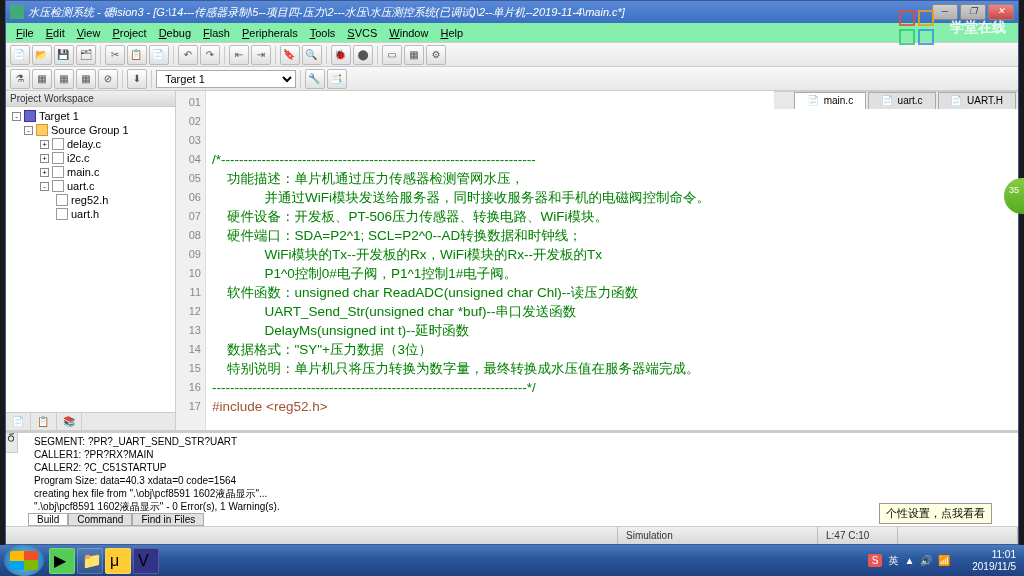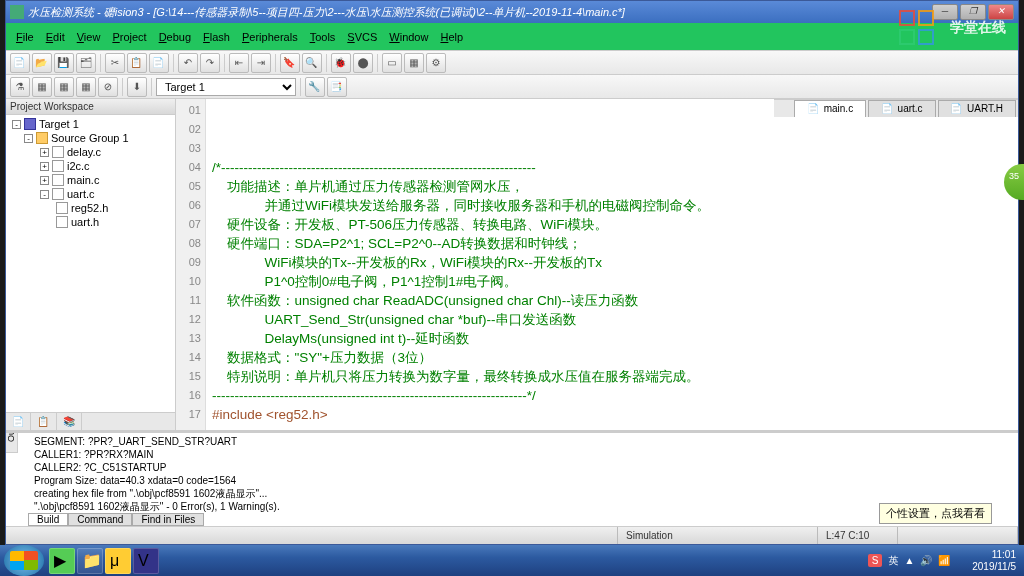--- a/index.html
+++ b/index.html
@@ -4,21 +4,21 @@
 <style>
 * { margin: 0; padding: 0; box-sizing: border-box; font-family: "Microsoft YaHei", Arial, sans-serif; }
 body { background: #1a1a1a; width: 1024px; height: 576px; overflow: hidden; position: relative; }
 .window { position: absolute; top: 0; left: 5px; width: 1014px; height: 545px; background: #f0f0f0; border: 1px solid #3b5998; display: flex; flex-direction: column; }
 .titlebar { height: 22px; background: linear-gradient(#5a8ad8, #3b6fc0); display: flex; align-items: center; padding: 0 4px; color: #fff; font-size: 11px; font-style: italic; }
 .titlebar .icon { width: 14px; height: 14px; background: #4a7; margin-right: 4px; }
 .titlebar .title { flex: 1; white-space: nowrap; overflow: hidden; }
 .winbtns { display: flex; gap: 2px; }
 .winbtn { width: 26px; height: 16px; background: linear-gradient(#d0d0d0,#b0b0b0); border: 1px solid #888; border-radius: 2px; font-size: 9px; text-align: center; line-height: 12px; color: #333; cursor: pointer; }
 .winbtn.close { background: linear-gradient(#e88,#c44); color: #fff; }
-.menubar { height: 28px; background: #22c55e; border-bottom: 1px solid #ccc; display: flex; align-items: center; padding: 0 4px; font-size: 11px; }
+.menubar { height: 20px; background: #86efac; border-bottom: 1px solid #ccc; display: flex; align-items: center; padding: 0 4px; font-size: 11px; }
 .menubar span { padding: 0 6px; cursor: pointer; }
 .menubar span u { text-decoration: underline; }
 .toolbar { height: 24px; background: linear-gradient(#f8f8f8,#e8e8e8); border-bottom: 1px solid #ccc; display: flex; align-items: center; padding: 0 4px; gap: 2px; }
 .tbtn { width: 20px; height: 20px; background: linear-gradient(#fff,#e0e0e0); border: 1px solid #bbb; border-radius: 2px; cursor: pointer; font-size: 10px; text-align: center; line-height: 18px; color: #555; }
 .tsep { width: 1px; height: 18px; background: #ccc; margin: 0 2px; }
 .toolbar2 { height: 24px; background: linear-gradient(#f8f8f8,#e8e8e8); border-bottom: 1px solid #ccc; display: flex; align-items: center; padding: 0 4px; gap: 2px; }
 .combo { height: 18px; border: 1px solid #aaa; background: #fff; font-size: 11px; padding: 0 4px; min-width: 140px; }
 .main { flex: 1; display: flex; overflow: hidden; }
 .workspace { width: 170px; background: #fff; border-right: 1px solid #ccc; display: flex; flex-direction: column; }
 .ws-header { height: 16px; background: linear-gradient(#f0f0f0,#d8d8d8); border-bottom: 1px solid #ccc; font-size: 10px; padding: 0 4px; line-height: 16px; color: #333; }
@@ -57,21 +57,21 @@
 .task-item { height: 26px; padding: 0 4px; margin: 0 1px; background: rgba(255,255,255,0.1); border: 1px solid rgba(255,255,255,0.2); border-radius: 2px; cursor: pointer; display: flex; align-items: center; }
 .tray { margin-left: auto; display: flex; align-items: center; gap: 6px; padding: 0 8px; color: #fff; font-size: 10px; }
 .tray-time { text-align: right; line-height: 12px; margin-left: 15px; }
 .watermark { position: absolute; top: 10px; right: 18px; display: flex; align-items: center; gap: 16px; opacity: 0.85; }
 .wm-logo { display: grid; grid-template: 16px 16px / 16px 16px; gap: 3px; }
 .wm-logo div { border: 2px solid; }
 .wm-logo div:nth-child(1){border-color:#e74c3c} .wm-logo div:nth-child(2){border-color:#f39c12}
 .wm-logo div:nth-child(3){border-color:#2ecc71} .wm-logo div:nth-child(4){border-color:#3498db}
 .wm-text { color: #fff; font-size: 14px; font-weight: bold; }
 .tooltip { position: absolute; right: 32px; bottom: 52px; background: #ffffe1; border: 1px solid #999; font-size: 11px; padding: 2px 6px; }
-.side-badge { position: absolute; right: 0; top: 164px; width: 20px; height: 36px; background: linear-gradient(#8c4,#5a2); border-radius: 18px 0 0 18px; color:#fff; font-size:9px; text-align:center; line-height:12px; padding-top:6px; }
+.side-badge { position: absolute; right: 0; top: 178px; width: 20px; height: 36px; background: linear-gradient(#8c4,#5a2); border-radius: 18px 0 0 18px; color:#fff; font-size:9px; text-align:center; line-height:12px; padding-top:6px; }
 .caret { position: absolute; width: 1px; height: 16px; background: #000; }
 </style>
 </head>
 <body>
 
 <div class="window">
   <div class="titlebar">
     <div class="icon"></div>
     <div class="title">水压检测系统 - 礳ision3 - [G:\14---传感器录制\5--项目四-压力\2---水压\水压测控系统(已调试)\2--单片机--2019-11-4\main.c*]</div>
     <div class="winbtns">

